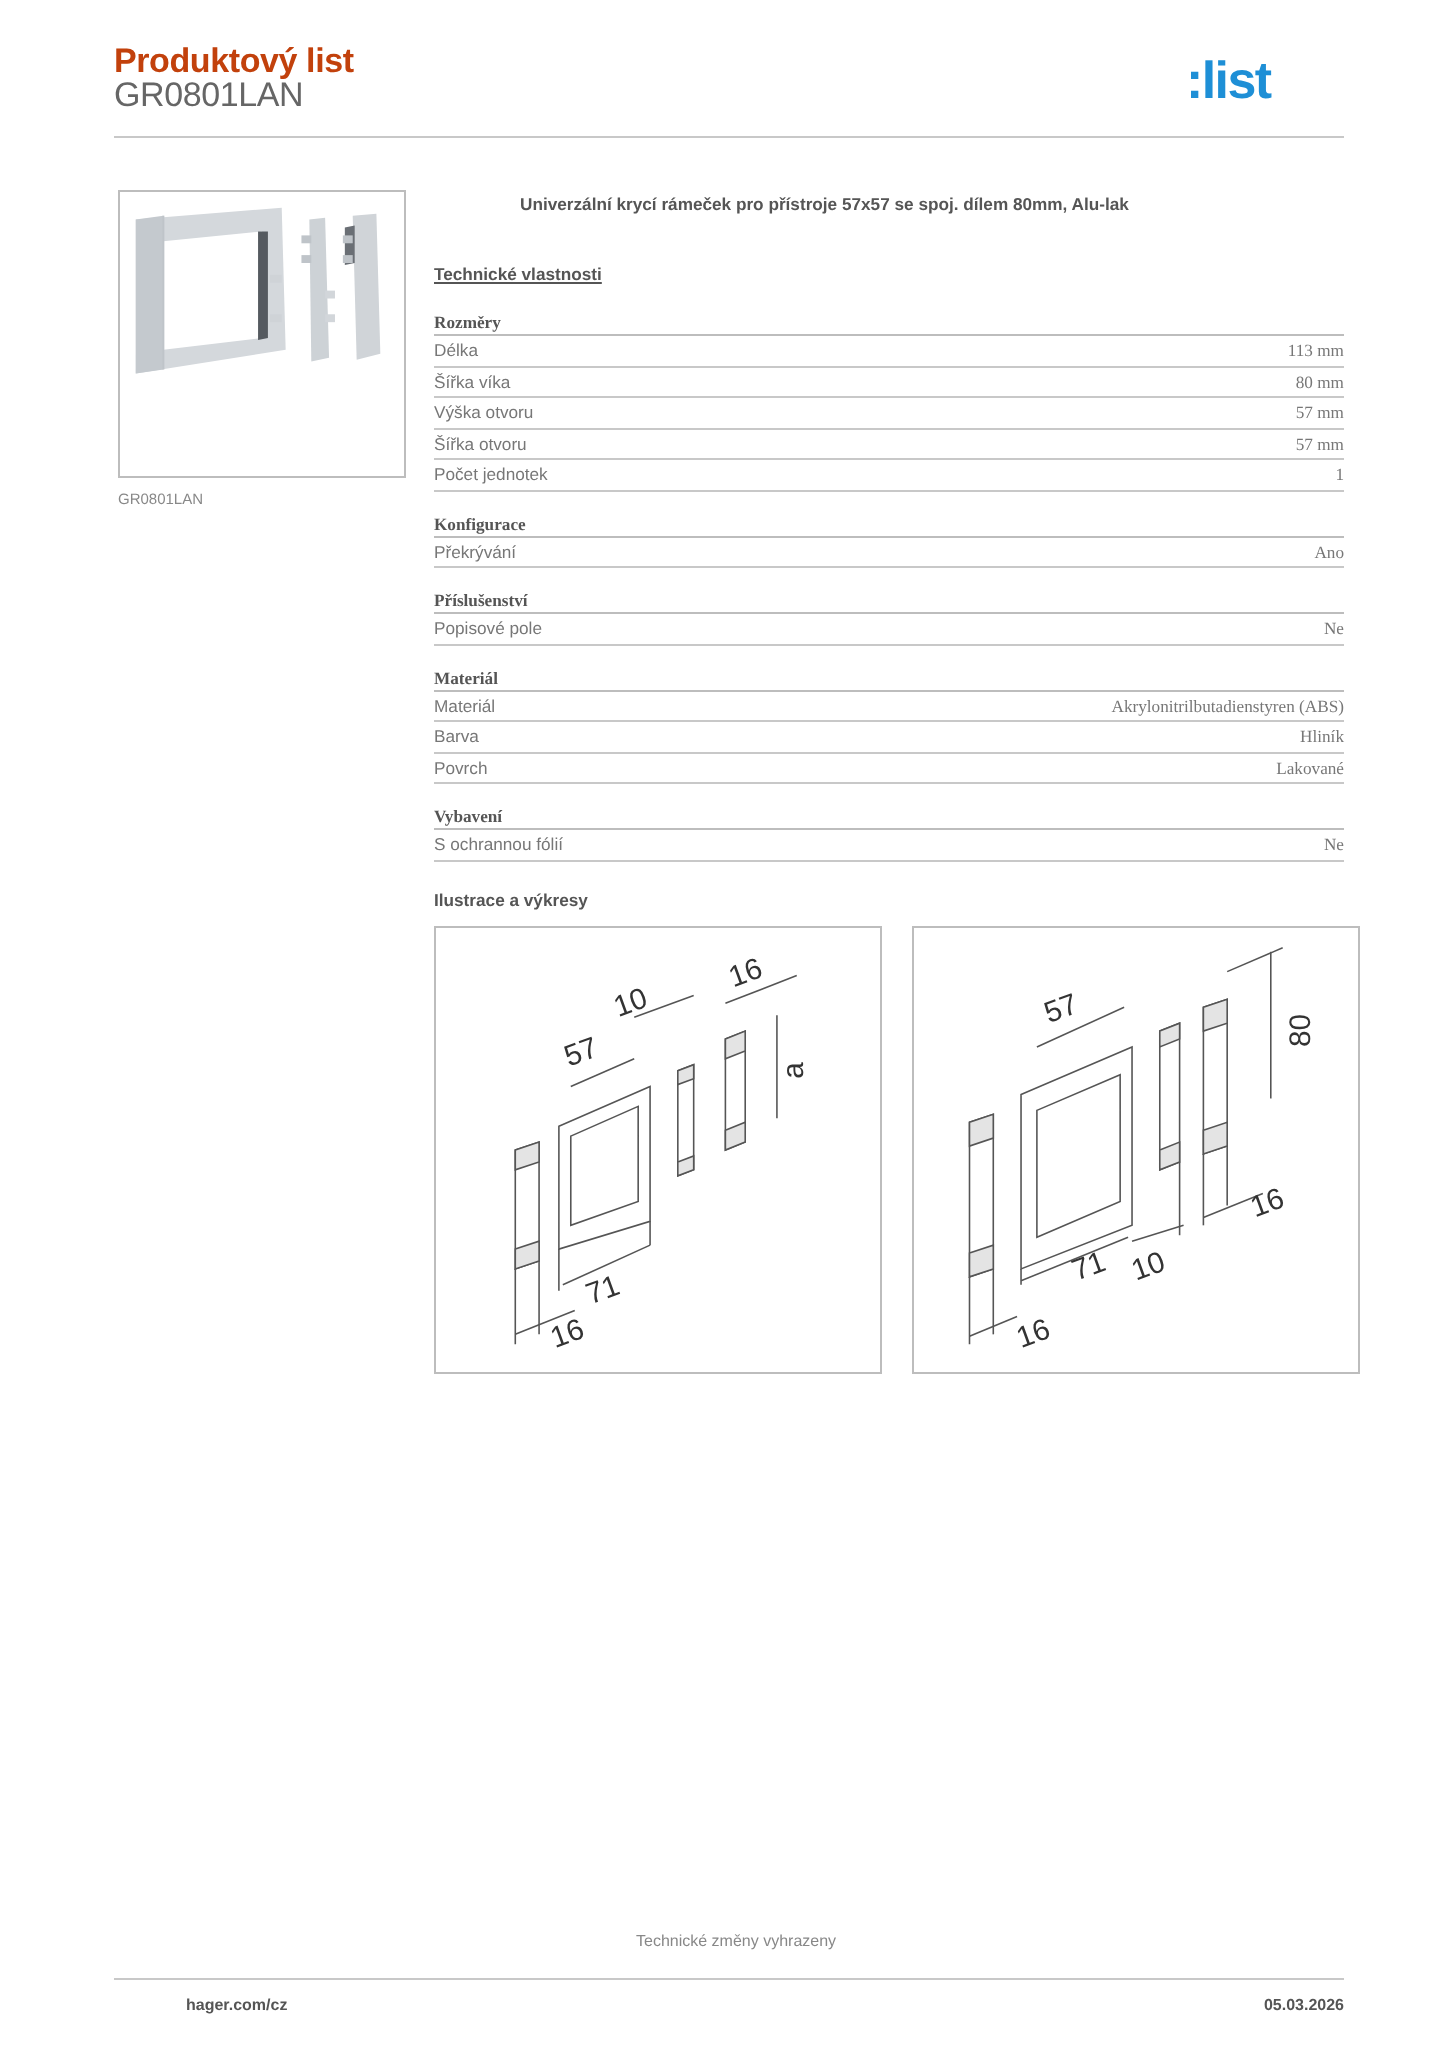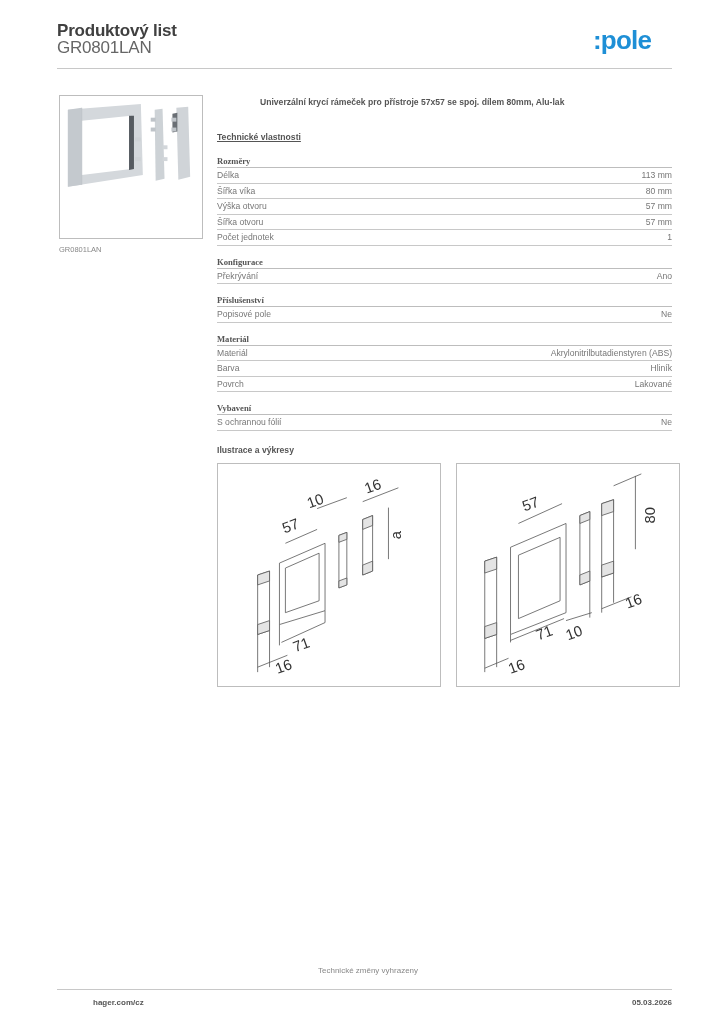--- a/index.html
+++ b/index.html
@@ -1,53 +1,53 @@
 <!DOCTYPE html>
 <html><head>
 <meta charset="utf-8">
 <style>
   * { margin: 0; padding: 0; box-sizing: border-box; }
   html, body { width: 724px; height: 1024px; background: #ffffff; overflow: hidden; }
   body { position: relative; font-family: "Liberation Sans", sans-serif; color: #444; }
 
-  .header-title { position: absolute; left: 57px; top: 21px; font-size: 17px; font-weight: bold; color: #404040; letter-spacing: -0.2px; }
+  .header-title { position: absolute; left: 57px; top: 21px; font-size: 17px; font-weight: bold; color: #c2410c; letter-spacing: -0.2px; }
   .header-code { position: absolute; left: 57px; top: 38px; font-size: 17px; color: #666; letter-spacing: -0.2px; }
   .logo { position: absolute; left: 593px; top: 27px; font-size: 26px; font-weight: bold; color: #1e8fd6; letter-spacing: -0.8px; line-height: 1; }
   .header-rule { position: absolute; left: 57px; top: 68px; width: 615px; height: 1px; background: #c8c8c8; }
 
   .photo-box { position: absolute; left: 59px; top: 95px; width: 144px; height: 144px; border: 1px solid #bdbdbd; background: #fff; }
   .photo-caption { position: absolute; left: 59px; top: 245px; font-size: 7.5px; color: #888; }
 
   .product-desc { position: absolute; left: 217px; top: 97px; font-size: 8.6px; font-weight: bold; color: #555; padding-left: 43px; }
   .tech-title { position: absolute; left: 217px; top: 132px; font-size: 8.6px; font-weight: bold; color: #555; text-decoration: underline; }
 
   .spec-area { position: absolute; left: 217px; top: 155px; width: 455px; }
   .section { margin-bottom: 10px; }
   .section-head { font-size: 8.6px; font-weight: bold; color: #555; height: 13px; line-height: 13px; border-bottom: 1px solid #bdbdbd; font-family: Liberation Serif, serif; }
   .row { display: flex; justify-content: space-between; font-size: 8.6px; color: #777; height: 15.5px; line-height: 15px; border-bottom: 1px solid #c8c8c8; }
-  .row .val { text-align: left; }
+  .row .val { text-align: left; font-family: Liberation Serif, serif; }
 
   .ill-title { position: absolute; left: 217px; top: 445px; font-size: 8.6px; font-weight: bold; color: #555; }
   .drawing { position: absolute; top: 463px; width: 224px; height: 224px; border: 1px solid #bdbdbd; background: #fff; }
   .drawing-1 { left: 217px; }
   .drawing-2 { left: 456px; }
   .drawing svg { width: 100%; height: 100%; }
 
   .footer-rule { position: absolute; left: 57px; top: 989px; width: 615px; height: 1px; background: #c8c8c8; }
   .footer-left { position: absolute; left: 57px; top: 998px; font-size: 8px; font-weight: bold; color: #555; padding-left: 36px; }
   .footer-center { position: absolute; left: 318px; top: 966px; font-size: 8px; color: #888; }
   .footer-right { position: absolute; right: 52px; top: 998px; font-size: 8px; font-weight: bold; color: #555; text-align: center; }
 </style>
 </head>
 <body>
 
 <div>
   <div class="header-title">Produktový list</div>
   <div class="header-code">GR0801LAN</div>
-  <div class="logo">:pole</div>
+  <div class="logo">:list</div>
   <div class="header-rule"></div>
 </div>
 
 <div class="photo-box">
   <svg viewBox="0 0 144 144">
 
     <polygon points="8,14 82,8 84,80 8,92" fill="#d4d8dc"></polygon>
     <polygon points="8,14 22,12 22,90 8,92" fill="#c4c9ce"></polygon>
     <polygon points="22,25 72,20 72,74 22,80" fill="#ffffff"></polygon>
     <line x1="22" y1="12" x2="22" y2="90" stroke="#bfc4c9" stroke-width="1"></line>

